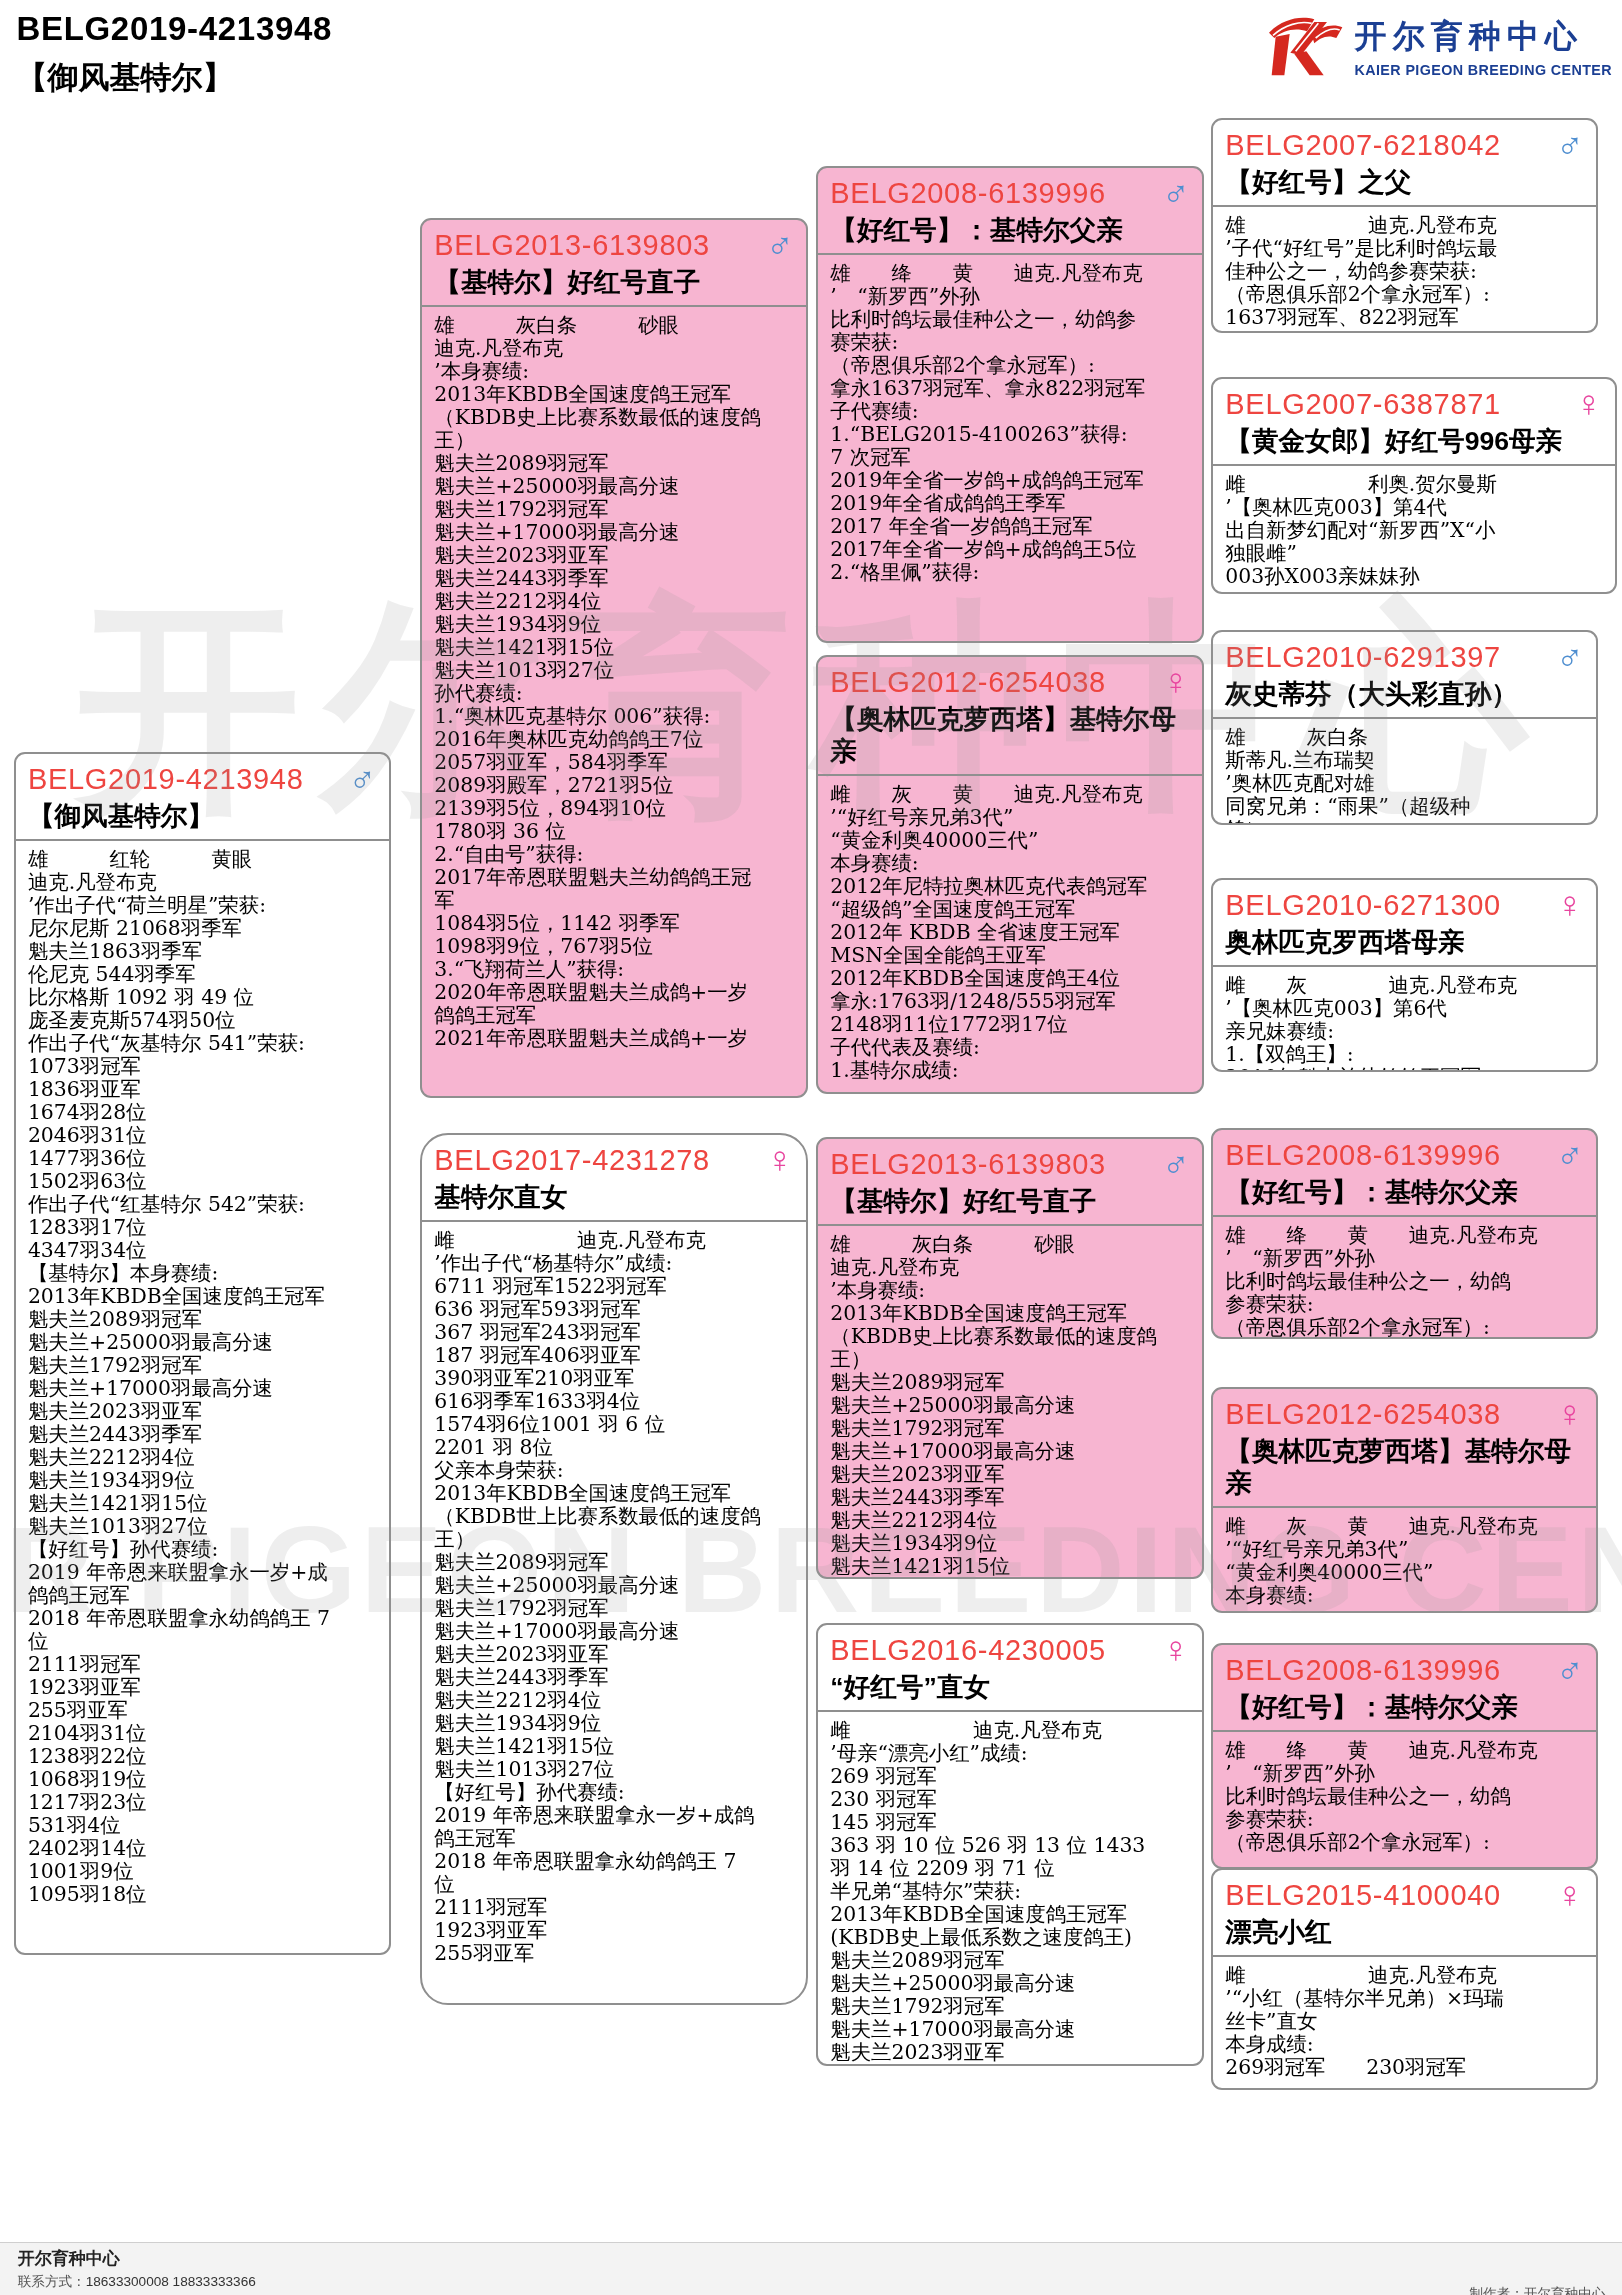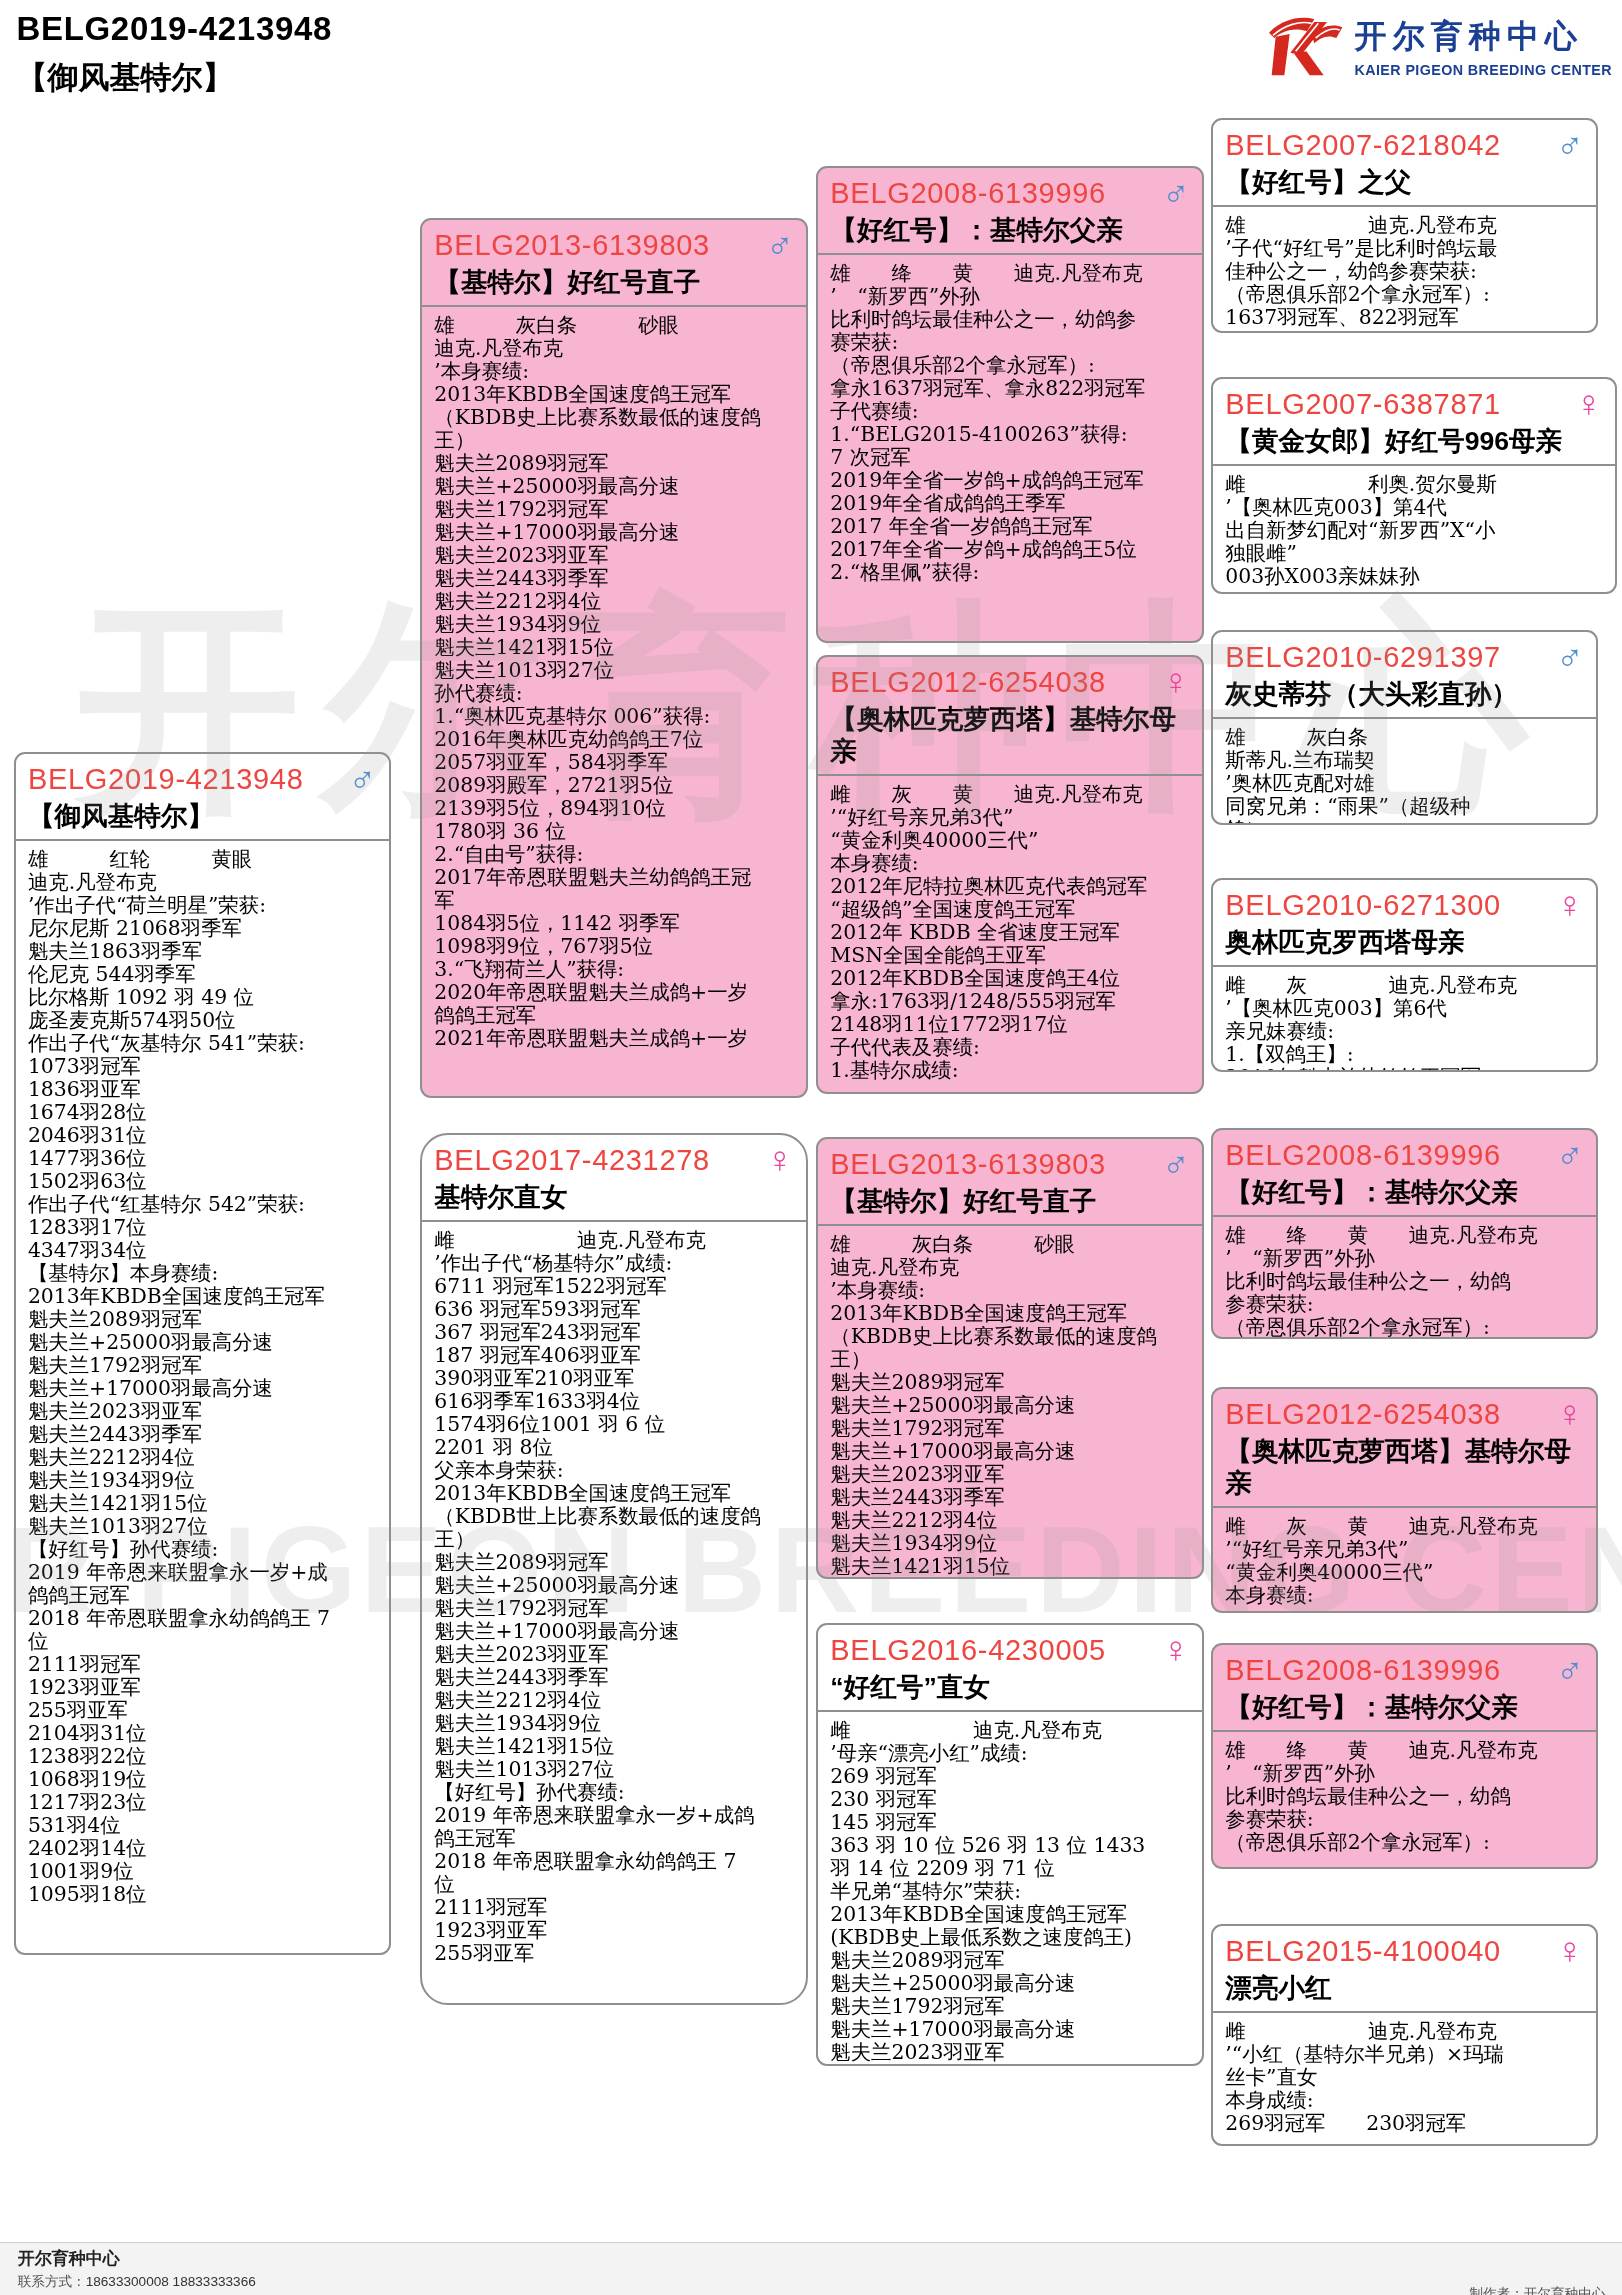--- a/index.html
+++ b/index.html
@@ -370,21 +370,21 @@
       <div class="code">BELG2008-6139996</div>
       <span class="sex m">♂</span>
       <div class="cname">【好红号】：基特尔父亲</div>
     </div>
     <div class="card-body">雄　　绛　　黄　　迪克.凡登布克
 ’　“新罗西”外孙
 比利时鸽坛最佳种公之一，幼鸽
 参赛荣获:
 （帝恩俱乐部2个拿永冠军）:</div>
   </div>
-  <div class="card" style="left:1211px;top:1924px;width:387px;height:222px;">
+  <div class="card" style="left:1211px;top:1868px;width:387px;height:222px;">
     <div class="card-head">
       <div class="code">BELG2015-4100040</div>
       <span class="sex f">♀</span>
       <div class="cname">漂亮小红</div>
     </div>
     <div class="card-body">雌　　　　　　迪克.凡登布克
 ’“小红（基特尔半兄弟）×玛瑞
 丝卡”直女
 本身成绩:
 269羽冠军　　230羽冠军</div>

